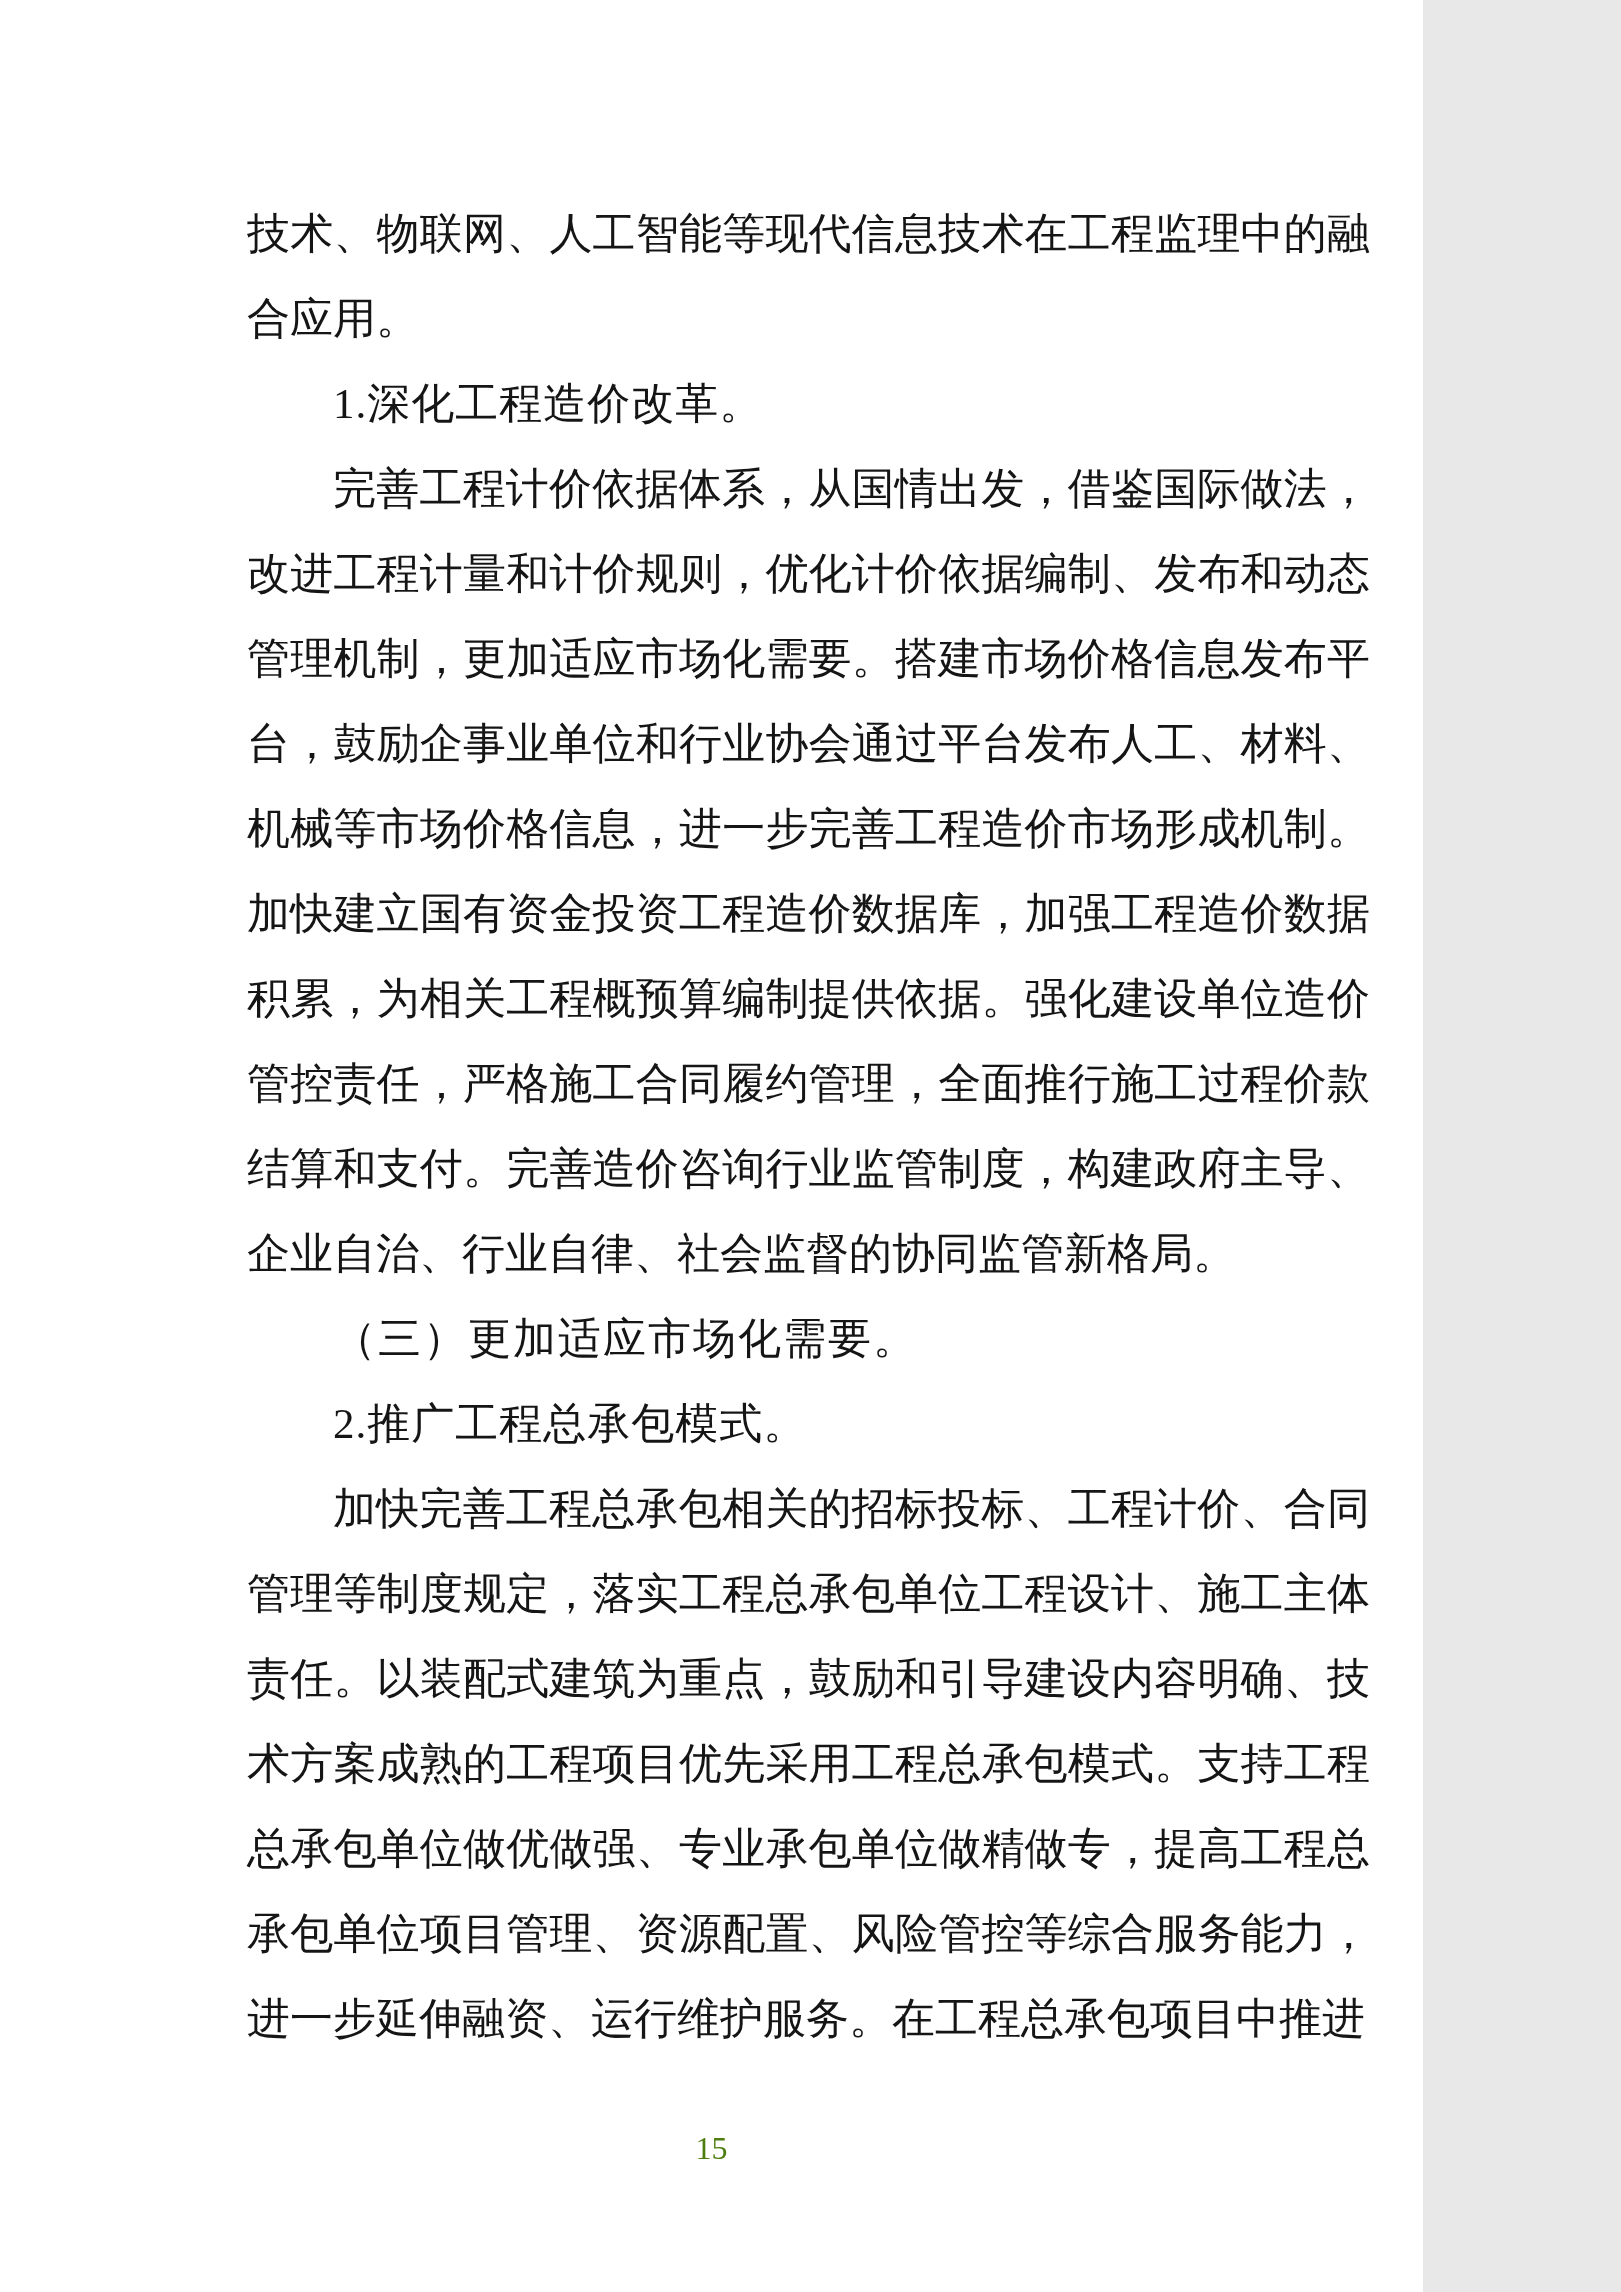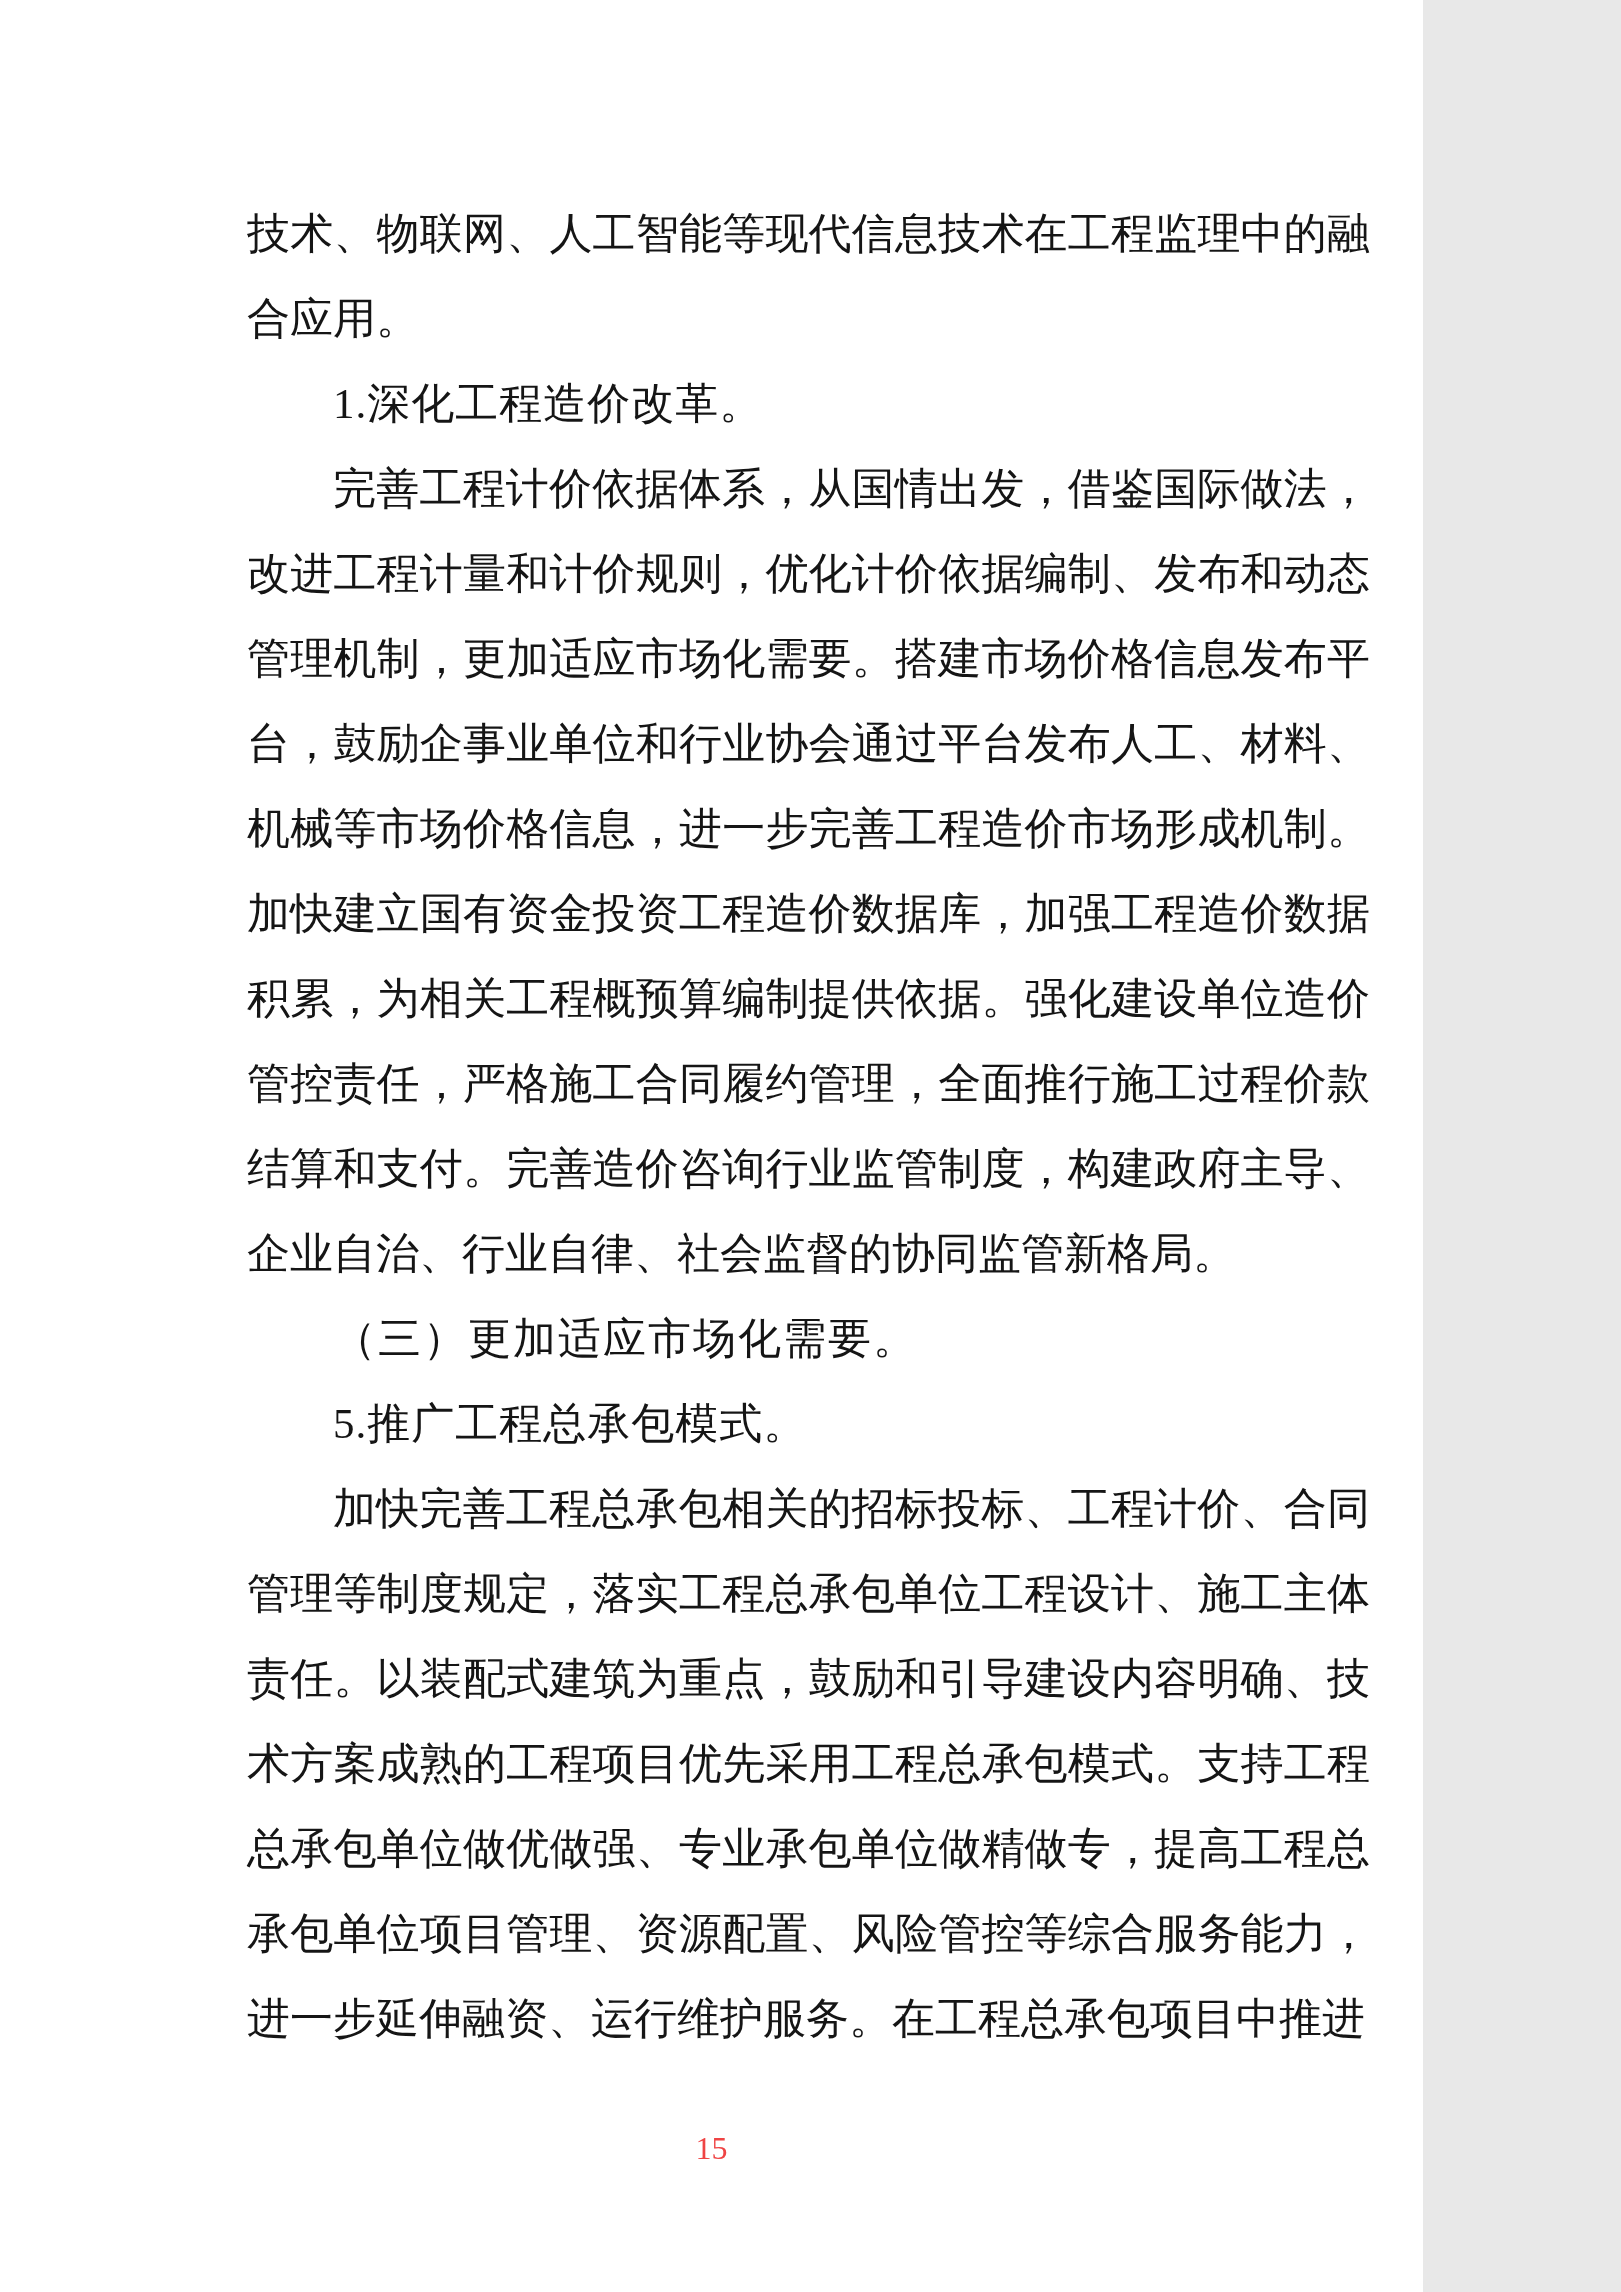--- a/index.html
+++ b/index.html
@@ -48,30 +48,30 @@
     letter-spacing: 2px;
   }
   .pageno {
     position: absolute;
     top: 2129px;
     left: 0;
     width: 100%;
     text-align: center;
     font-size: 32px;
     line-height: 39px;
-    color: #ef4444;
+    color: #4d7c0f;
   }
 </style>
 </head>
 <body>
 
 <div class="page">
   <div class="doc">
     <p class="para cont">技术、物联网、人工智能等现代信息技术在工程监理中的融合应用。</p>
     <h3 class="heading">1.深化工程造价改革。</h3>
     <p class="para">完善工程计价依据体系，从国情出发，借鉴国际做法，改进工程计量和计价规则，优化计价依据编制、发布和动态管理机制，更加适应市场化需要。搭建市场价格信息发布平台，鼓励企事业单位和行业协会通过平台发布人工、材料、机械等市场价格信息，进一步完善工程造价市场形成机制。加快建立国有资金投资工程造价数据库，加强工程造价数据积累，为相关工程概预算编制提供依据。强化建设单位造价管控责任，严格施工合同履约管理，全面推行施工过程价款结算和支付。完善造价咨询行业监管制度，构建政府主导、企业自治、行业自律、社会监督的协同监管新格局。</p>
     <h3 class="heading kai">（三）更加适应市场化需要。</h3>
-    <h3 class="heading">5.推广工程总承包模式。</h3>
+    <h3 class="heading">2.推广工程总承包模式。</h3>
     <p class="para">加快完善工程总承包相关的招标投标、工程计价、合同管理等制度规定，落实工程总承包单位工程设计、施工主体责任。以装配式建筑为重点，鼓励和引导建设内容明确、技术方案成熟的工程项目优先采用工程总承包模式。支持工程总承包单位做优做强、专业承包单位做精做专，提高工程总承包单位项目管理、资源配置、风险管控等综合服务能力，进一步延伸融资、运行维护服务。在工程总承包项目中推进</p>
   </div>
   <div class="pageno">15</div>
 </div>
 
 
 </body></html>

